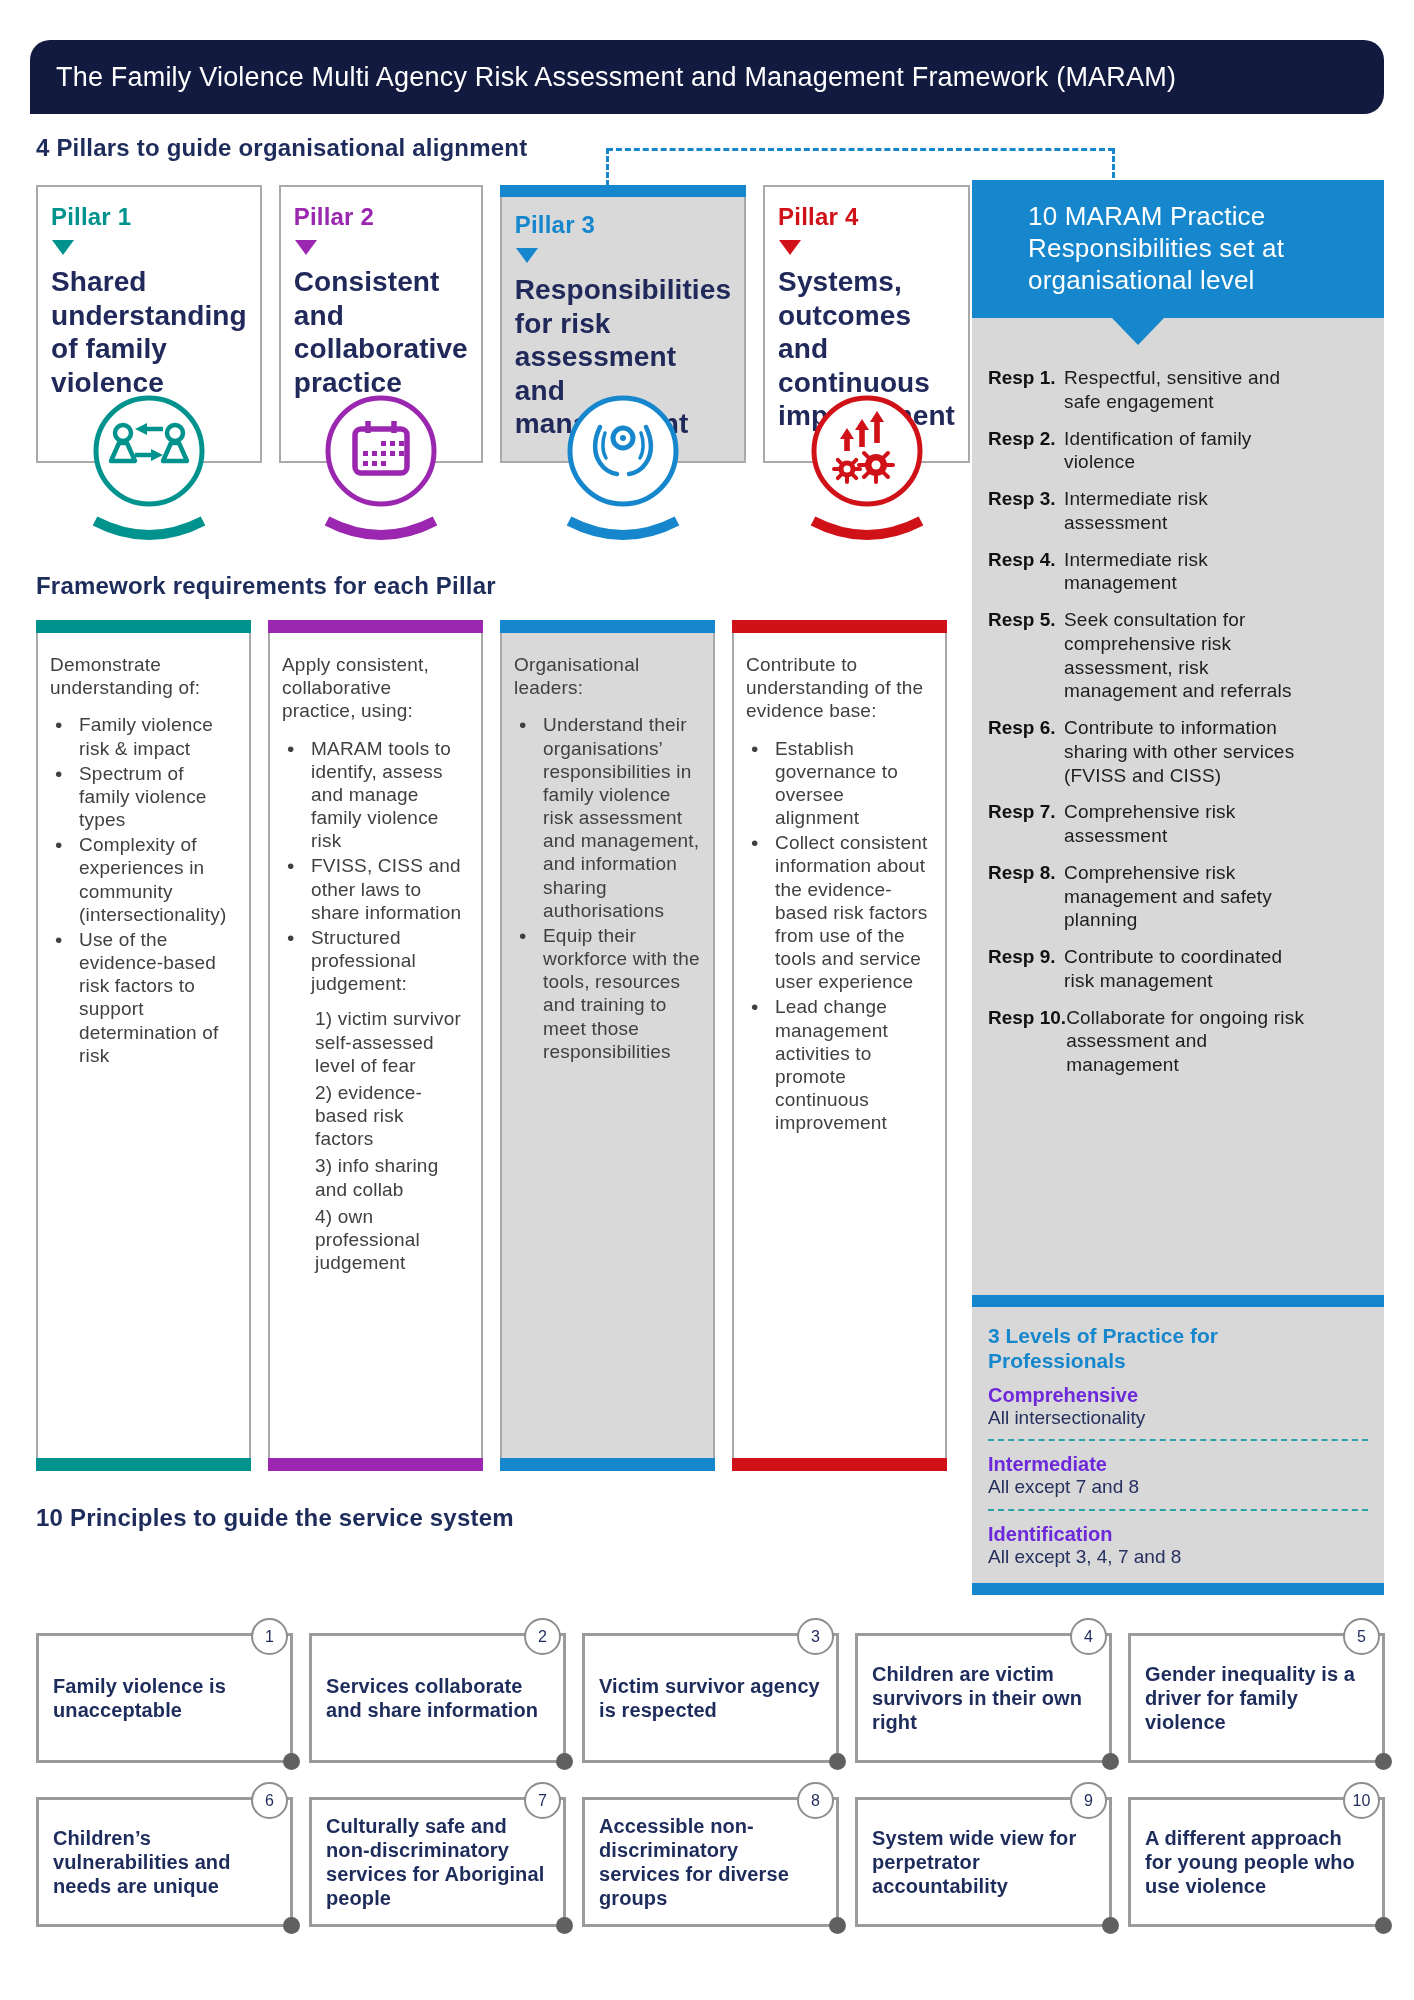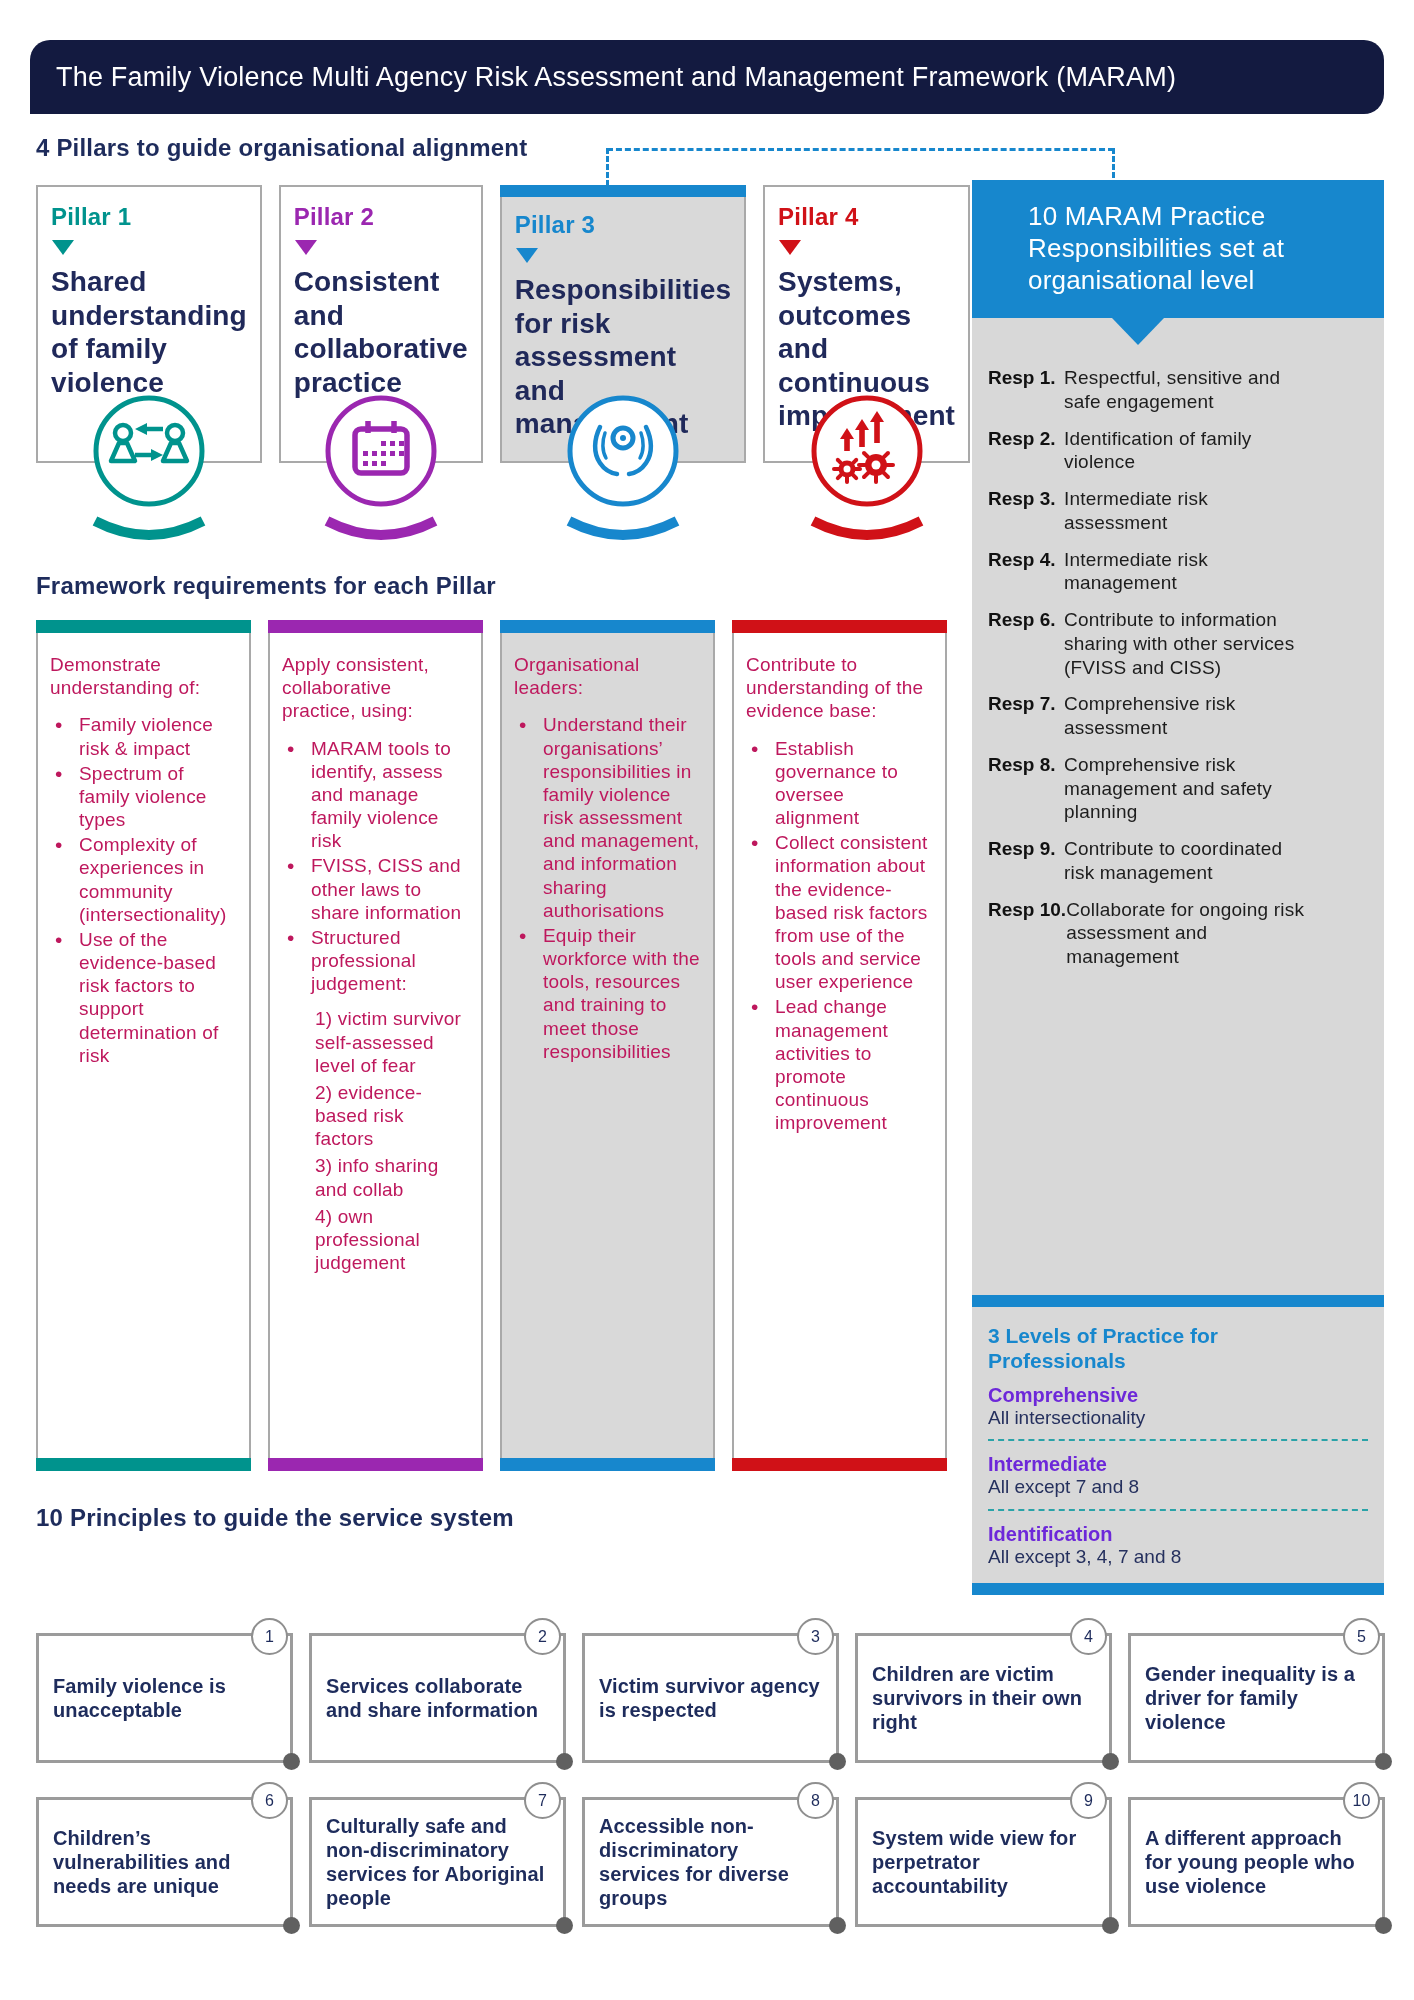--- a/index.html
+++ b/index.html
@@ -74,21 +74,21 @@
   .col-grid{
     position:absolute;left:36px;top:620px;width:911px;
     display:grid;grid-template-columns:repeat(4,1fr);gap:17px;
   }
   .fw-col{height:851px;display:flex;flex-direction:column;}
   .bar{height:13px;flex:none;}
   .c1 .bar{background:#00938d;}.c2 .bar{background:#9b27b0;}
   .c3 .bar{background:#1787cd;}.c4 .bar{background:#d01117;}
   .col-body{
     flex:1;background:#ffffff;border-left:2px solid #a9a9a9;border-right:2px solid #a9a9a9;
-    padding:20px 12px 0;overflow:hidden;font-size:19px;line-height:1.22;letter-spacing:.2px;color:#be185d;
+    padding:20px 12px 0;overflow:hidden;font-size:19px;line-height:1.22;letter-spacing:.2px;color:#404040;
   }
   .c3 .col-body{background:#d9d9d9;}
   .intro{margin:0 0 14px;}
   .col-body ul{margin:0;padding:0;list-style:none;}
   .col-body li{position:relative;padding-left:29px;margin-bottom:2px;}
   .col-body li::before{content:"\2022";position:absolute;left:5px;top:-1px;font-size:21px;}
   .numbered{margin:12px 0 0 29px;}
   .numbered p{margin:4px;}
   
   .prin-grid{
@@ -240,20 +240,24 @@
         </div>
         <div class="resp-item">
           <span class="resp-label">Resp 3.</span>
           <span class="resp-text">Intermediate risk assessment</span>
         </div>
         <div class="resp-item">
           <span class="resp-label">Resp 4.</span>
           <span class="resp-text">Intermediate risk management</span>
         </div>
         <div class="resp-item">
+          <span class="resp-label">Resp 5.</span>
+          <span class="resp-text">Seek consultation for comprehensive risk assessment, risk management and referrals</span>
+        </div>
+        <div class="resp-item">
           <span class="resp-label">Resp 6.</span>
           <span class="resp-text">Contribute to information sharing with other services (FVISS and CISS)</span>
         </div>
         <div class="resp-item">
           <span class="resp-label">Resp 7.</span>
           <span class="resp-text">Comprehensive risk assessment</span>
         </div>
         <div class="resp-item">
           <span class="resp-label">Resp 8.</span>
           <span class="resp-text">Comprehensive risk management and safety planning</span>

